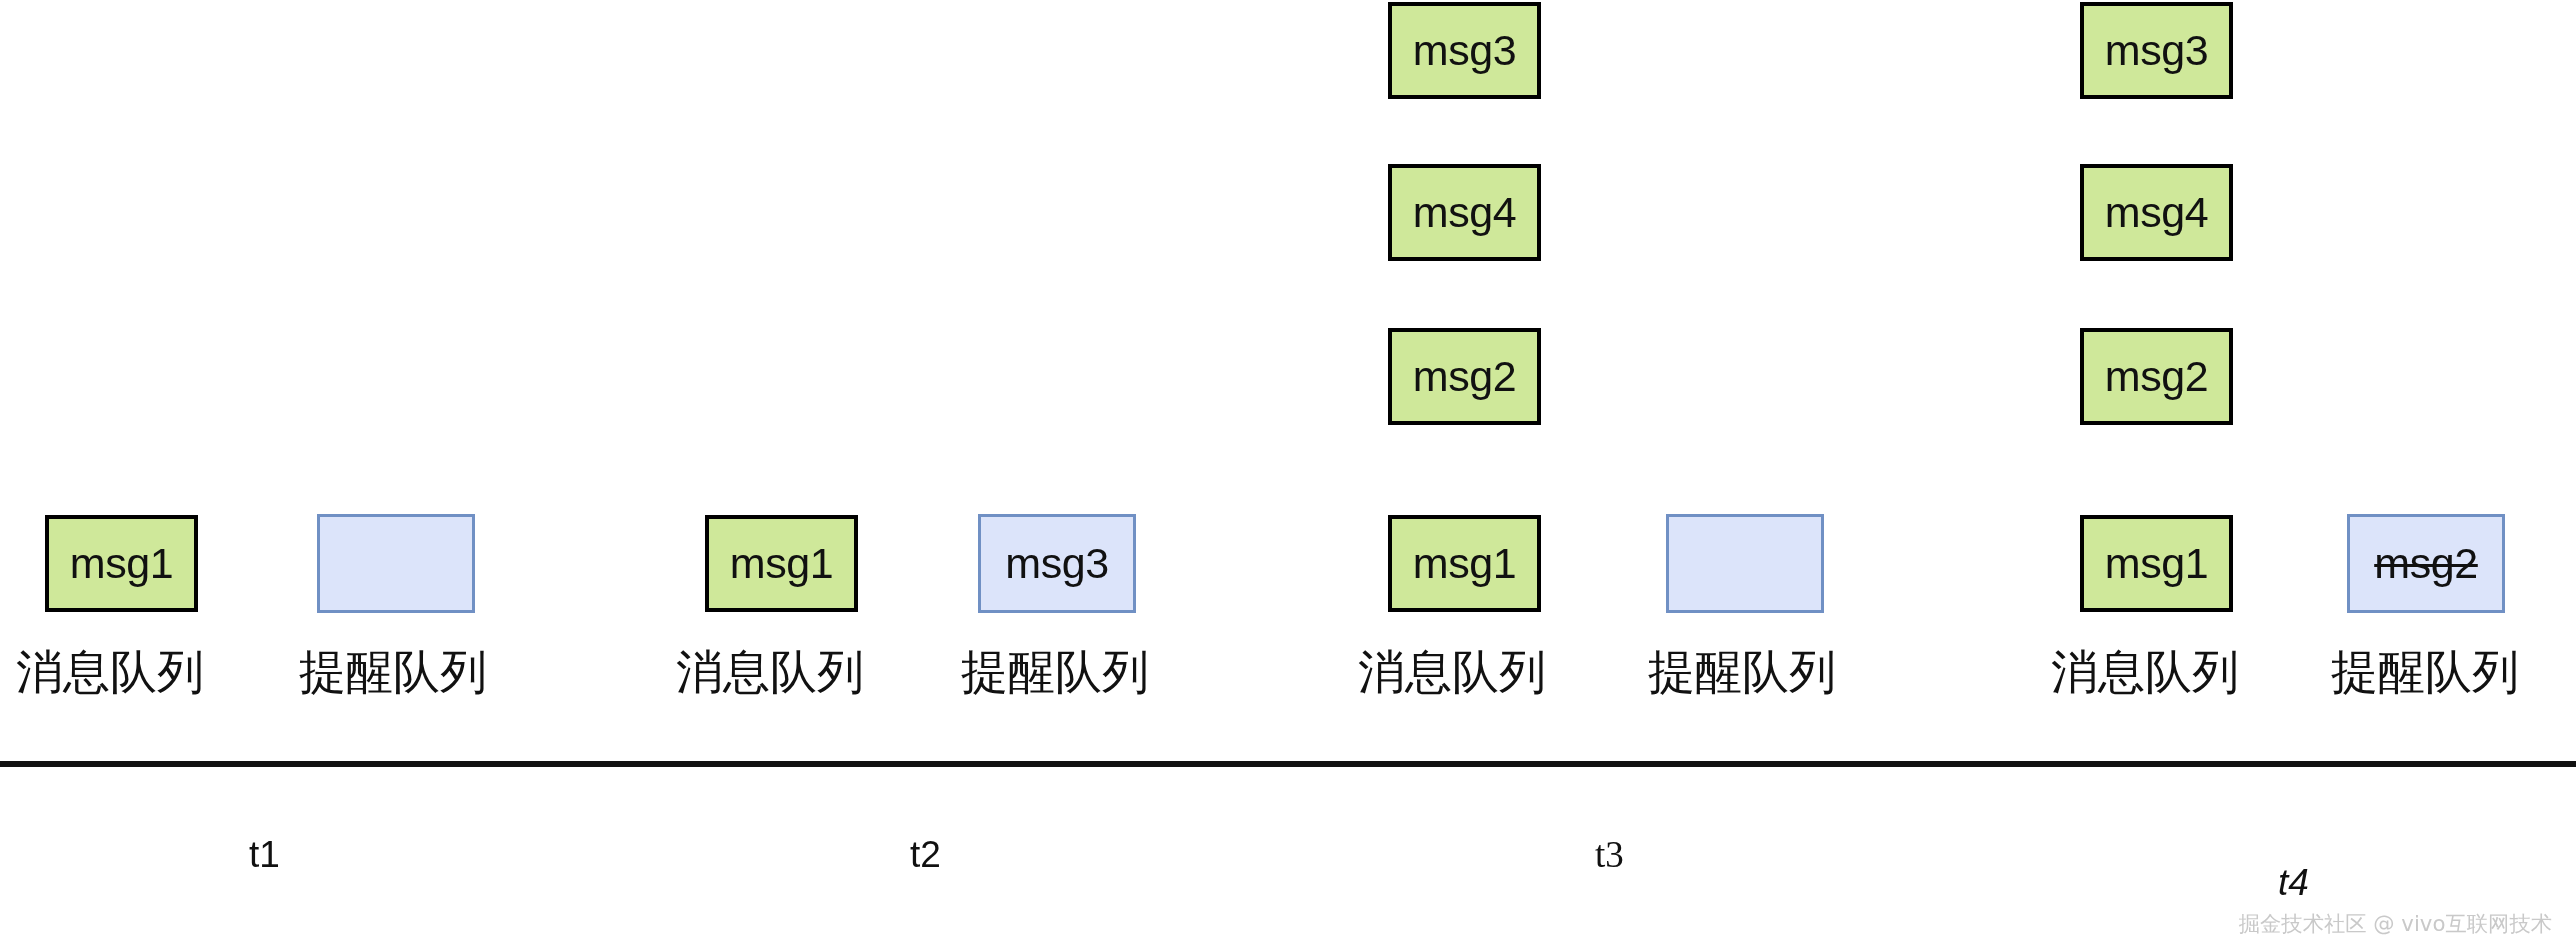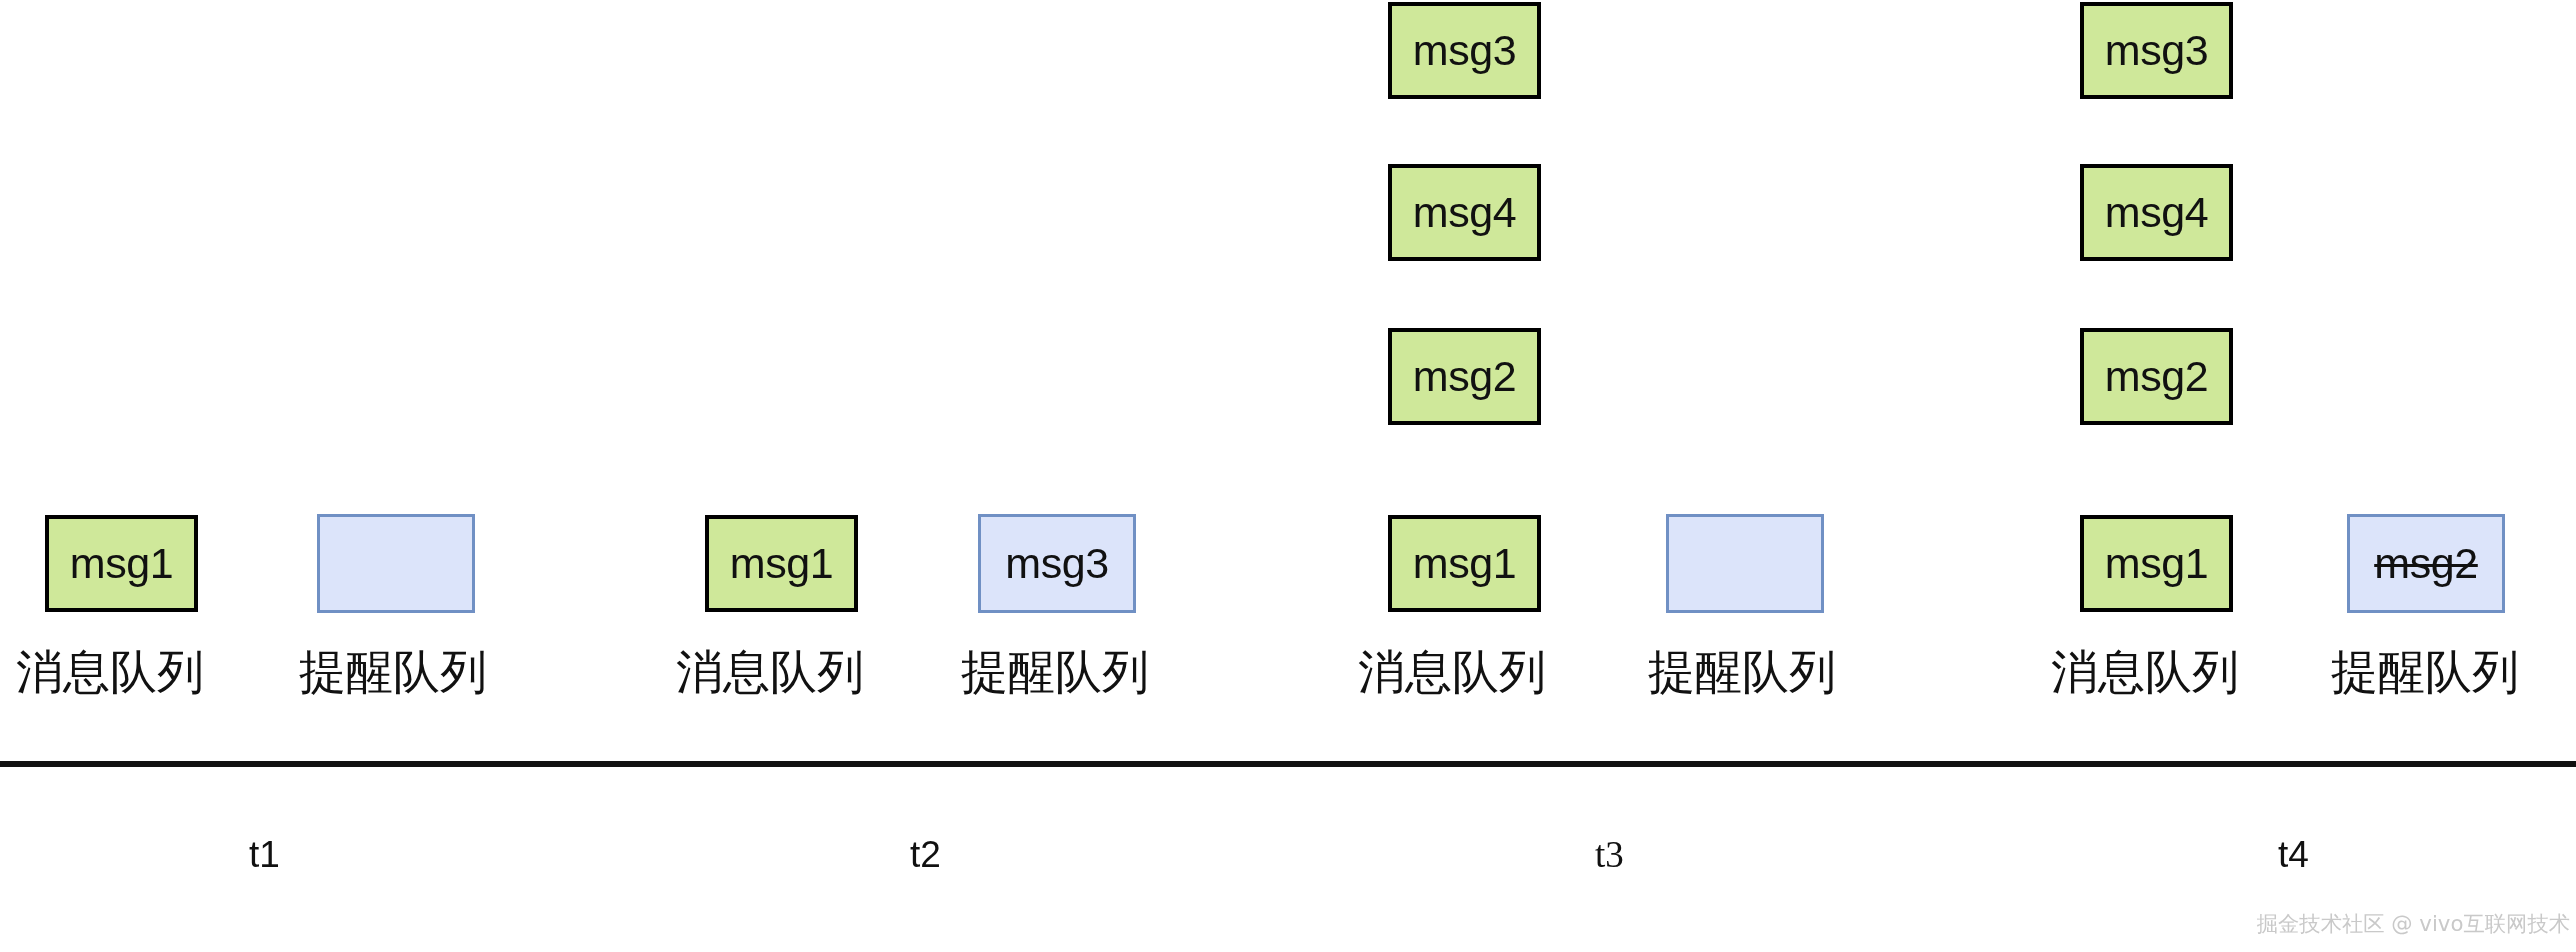--- a/index.html
+++ b/index.html
@@ -61,21 +61,21 @@
     font-size:37px;
     color:#111111;
     line-height:1;
     white-space:nowrap;
     margin-left:12px;
   }
 
   
   #watermark{
     position:absolute;
-    right:6px;bottom:14.2px;
+    right:24px;bottom:14.2px;
     font-size:21.3px;
     color:#c9c9c9;
     white-space:nowrap;
     font-family:"DejaVu Sans","Liberation Sans",sans-serif;
   }
 </style>
 </head>
 <body>
 
 <div id="stage">
@@ -111,20 +111,20 @@
   <div class="msgbox" style="left:2080px;top:164px;">msg4</div>
   <div class="msgbox" style="left:2080px;top:328px;">msg2</div>
   <div class="msgbox" style="left:2080px;top:515px;">msg1</div>
 
   <div class="rembox" style="left:2347px;top:514px;">
     <span class="struck">msg2</span>
   </div>
 
   <div class="qlabel" style="left:2051px;top:648px;">消息队列</div>
   <div class="qlabel" style="left:2331px;top:648px;">提醒队列</div>
-  <div class="tlabel" style="left:2266px;top:836px;">t4</div>
+  <div class="tlabel" style="left:2266px;top:864px;font-style:italic;">t4</div>
 
   <div id="timeline"></div>
 
   <div id="watermark">掘金技术社区 @ vivo互联网技术</div>
 
 </div>
 
 
 </body></html>

